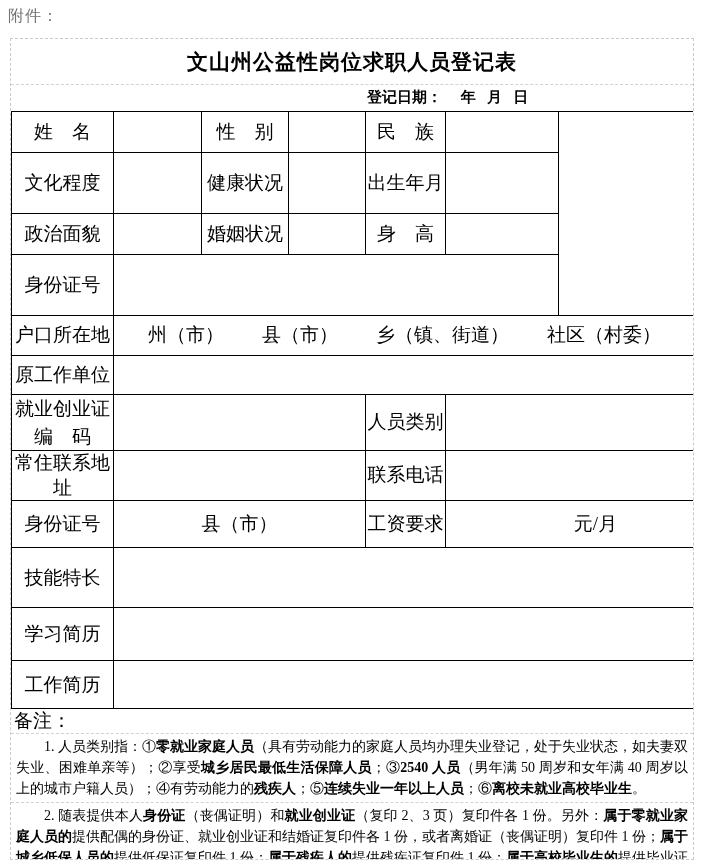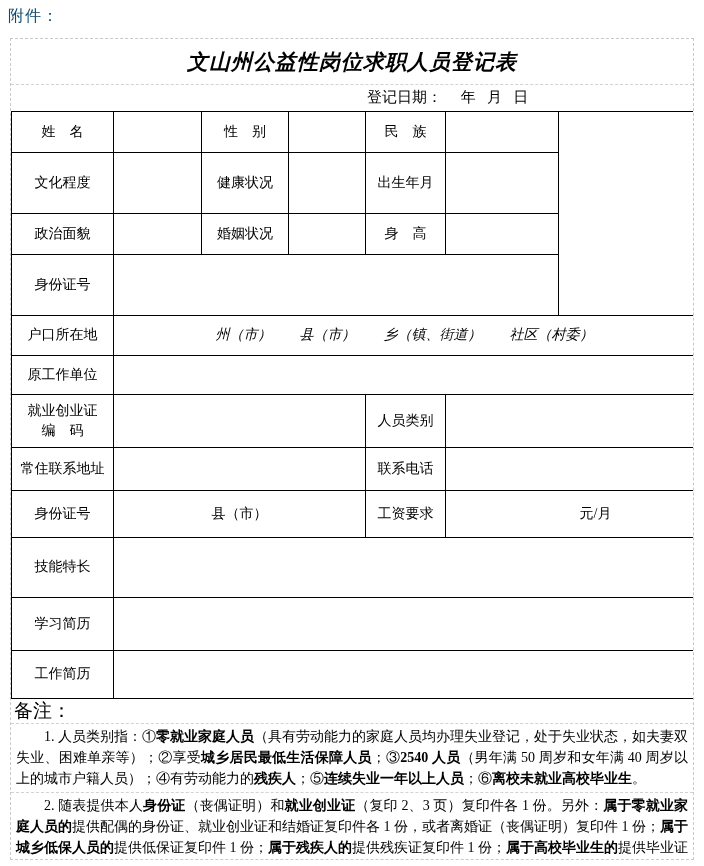--- a/index.html
+++ b/index.html
@@ -4,50 +4,50 @@
 <style>
   html,body { margin:0; padding:0; }
   body {
     width:704px; height:866px; position:relative;
     background:#ffffff; color:#000;
     font-family:"Liberation Serif","DejaVu Serif",serif;
     overflow:hidden;
   }
   .attachment {
     position:absolute; top:6px; left:8px;
-    font-size:16px; color:#0c4a6e; letter-spacing:1px;
+    font-size:16px; color:#737373; letter-spacing:1px;
   }
   .sheet {
     position:absolute; top:38px; left:10px;
     width:684px; height:822px; box-sizing:border-box;
     border:1px dashed #c9c9c9;
     overflow:hidden;
   }
   .title-row {
     height:46px; box-sizing:border-box;
     border-bottom:1px dashed #d2d2d2;
     display:flex; align-items:center; justify-content:center;
-    font-size:21px; font-weight:bold; letter-spacing:1px;font-style:italic;
+    font-size:21px; font-weight:bold; letter-spacing:1px;
   }
   .date-row {
     height:26px; line-height:25px; box-sizing:border-box;
-    font-size:15px; white-space:pre; padding-left:356px;
+    font-size:15px; white-space:pre; padding-left:356px;font-weight:bold;
   }
   table.form {
     width:100%; border-collapse:collapse; table-layout:fixed;
   }
   table.form td {
     border:1px solid #000; padding:0; overflow:hidden;
-    font-size:14px; text-align:center; vertical-align:middle;
+    font-size:19px; text-align:center; vertical-align:middle;
     line-height:1.3;
   }
   .h41{height:41px}.h45{height:61px}.h40{height:40px}.h39{height:39px}
   .h53{height:53px}.h43{height:43px}.h47{height:47px}.h60{height:60px}
   .h59{height:48px}
-  td.val-left { text-align:left; padding-left:6px; white-space:pre;font-style:italic; }
+  td.val-left { text-align:left; padding-left:6px; white-space:pre; }
   td.val-right { text-align:right; padding-right:30px;font-family:Liberation Serif, serif; }
   td.val-shift { text-align:center; }
   td.val-shift .inner { padding-left:50px; }
   .two-line div { line-height:1.45; }
   .notes-label {
     height:25px; line-height:24px; box-sizing:border-box;
     font-size:19px; padding-left:3px;
     border-bottom:1px dashed #d2d2d2;
   }
   .note {

